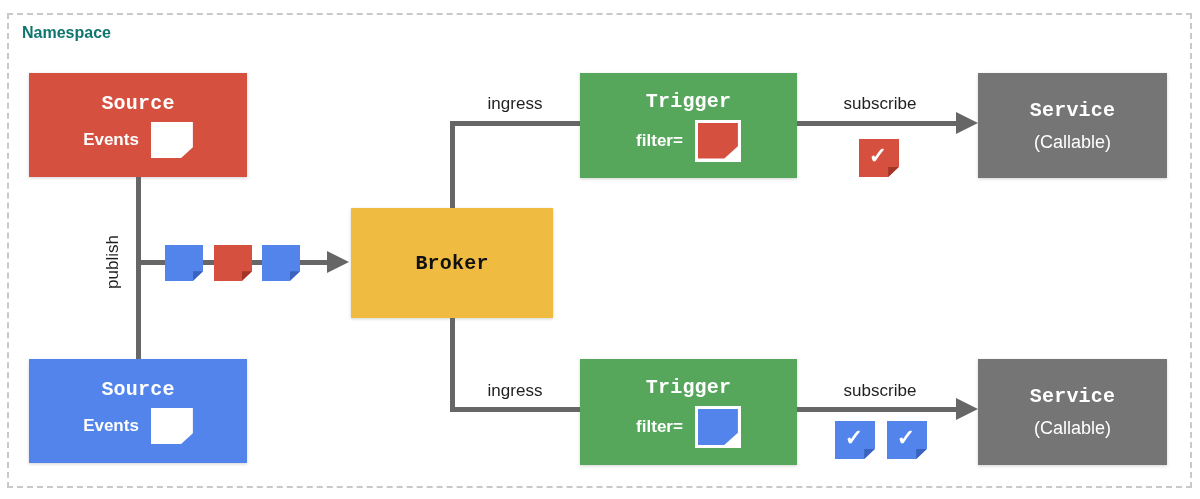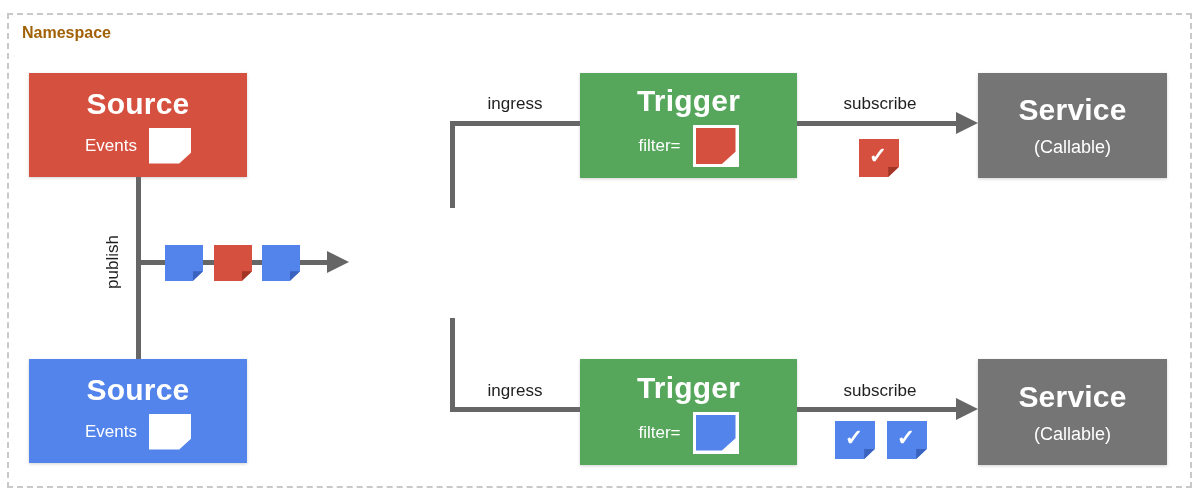--- a/index.html
+++ b/index.html
@@ -6,32 +6,32 @@
   .canvas {
     position:relative; width:1200px; height:499px; background:#ffffff;
     font-family:"Liberation Sans", sans-serif; overflow:hidden;
   }
   .ns-border {
     position:absolute; left:7px; top:13px; width:1185px; height:475px;
     border:2px dashed #c9c9c9; box-sizing:border-box; background:transparent;
   }
   .ns-label {
     position:absolute; left:22px; top:24px;
-    font-size:16px; font-weight:bold; color:#a16207;
+    font-size:16px; font-weight:bold; color:#0f766e;
   }
 
   
   .node {
     position:absolute; display:flex; flex-direction:column;
     align-items:center; justify-content:center;
     color:#fff; box-shadow:0 1px 3px rgba(0,0,0,0.18);
   }
-  .node .title { font-size:30px; font-weight:bold; letter-spacing:0.2px; }
+  .node .title { font-size:20px; font-weight:bold; letter-spacing:0.2px;font-family:Liberation Mono, monospace; }
   .node .row { display:flex; align-items:center; gap:12px; margin-top:7px; }
-  .sub-label { font-size:17px; font-weight:normal; }
+  .sub-label { font-size:17px; font-weight:bold; }
 
   #source-top    { left:29px;  top:73px;  width:218px; height:104px; }
   #source-bottom { left:29px;  top:359px; width:218px; height:104px; }
   .doc-icon {
     width:42px; height:36px; background:#fff;
     clip-path:polygon(0 0,100% 0,100% 70%,72% 100%,0 100%);
   }
 
   #broker { left:351px; top:208px; width:202px; height:110px; }
   #broker .title { color:#111; }
@@ -117,20 +117,23 @@
   </div>
 
   <div class="node source" id="source-bottom" style="background-color: rgb(83, 132, 235);">
     <div class="title">Source</div>
     <div class="row">
       <span class="sub-label">Events</span>
       <span class="doc-icon"></span>
     </div>
   </div>
 
+  <div class="node" id="broker" style="background-color: rgb(239, 187, 64);">
+    <div class="title">Broker</div>
+  </div>
 
   <div class="node trigger" id="trigger-top" style="background-color: rgb(86, 167, 92);">
     <div class="title">Trigger</div>
     <div class="row">
       <span class="sub-label">filter=</span>
       <span class="filter-icon">
         <span class="page" style="display: block; background-color: rgb(214, 80, 63);"></span>
       </span>
     </div>
   </div>

